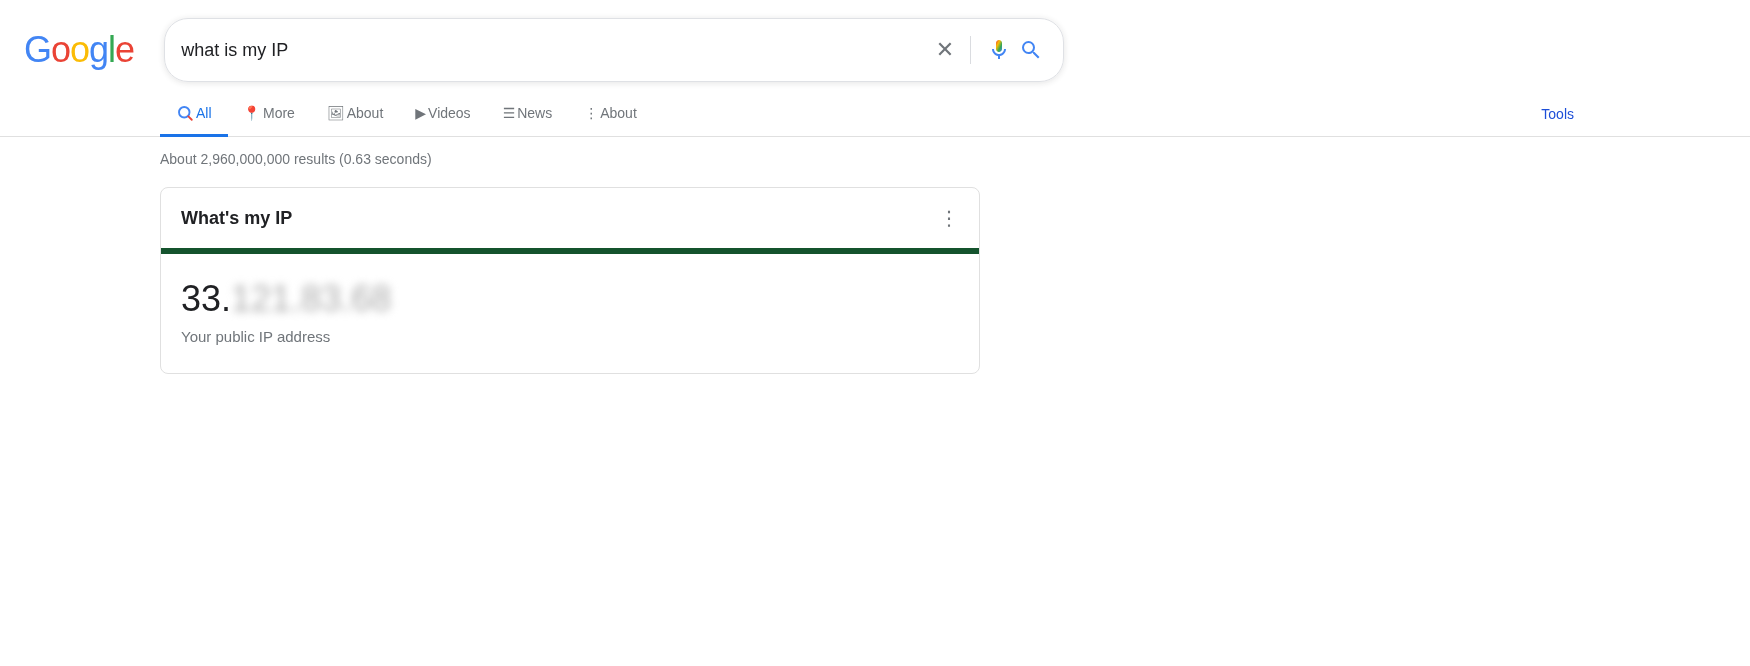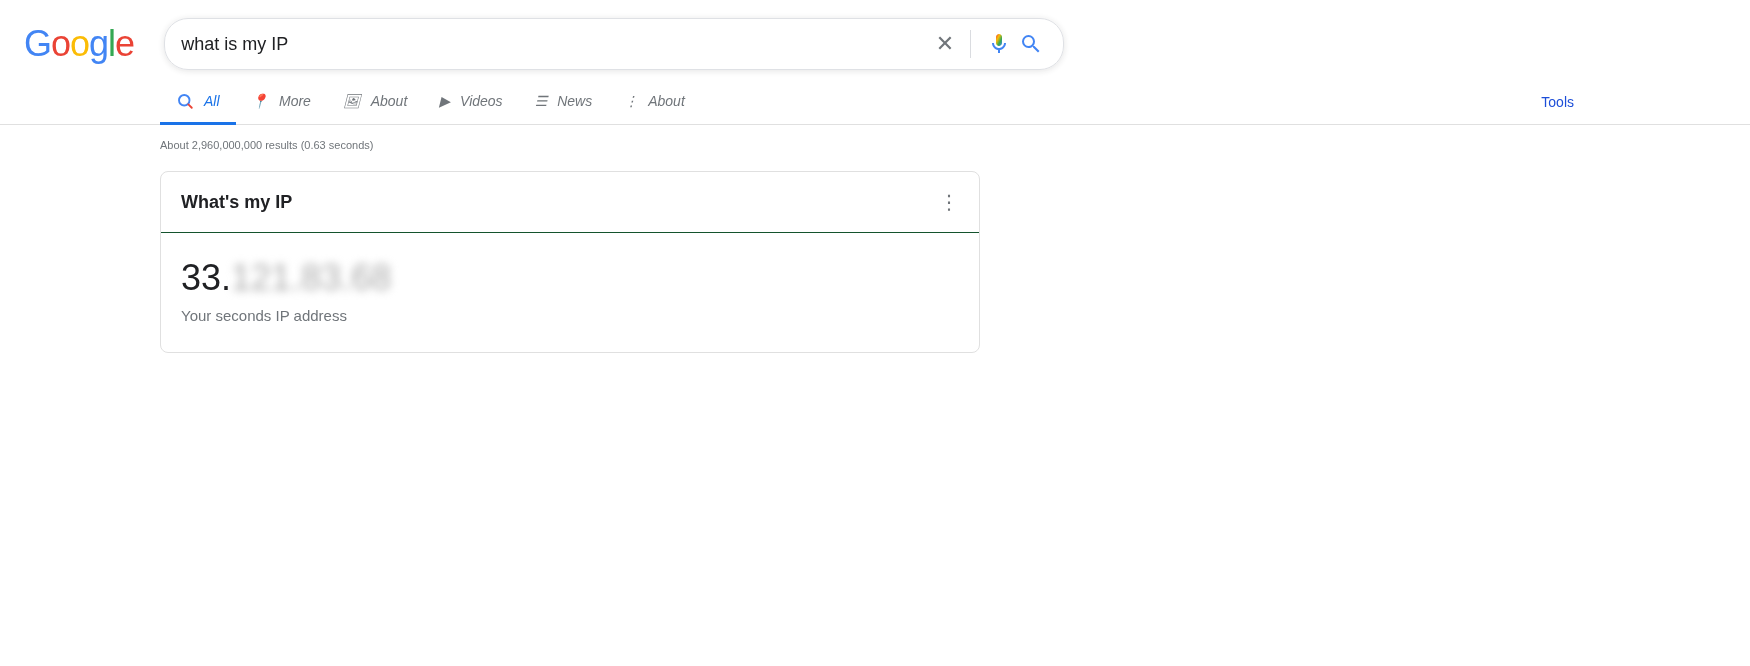--- a/index.html
+++ b/index.html
@@ -38,21 +38,21 @@
       flex: 1;
       max-width: 900px;
       position: relative;
     }
     .search-bar {
       display: flex;
       align-items: center;
       border: 1px solid #dfe1e5;
       border-radius: 24px;
       padding: 0 16px;
-      height: 52px;
+      height: 64px;
       box-shadow: 0 1px 6px rgba(32,33,36,0.12);
     }
     .search-input {
       flex: 1;
       border: none;
       outline: none;
       font-size: 18px;
       color: #202124;
       background: transparent;
     }
@@ -84,68 +84,67 @@
     .nav-tabs {
       display: flex;
       align-items: center;
       padding: 0 160px;
       border-bottom: 1px solid #e0e0e0;
       gap: 0;
     }
     .nav-tab {
       display: flex;
       align-items: center;
-      gap: 10px;
+      gap: 2px;
       padding: 12px 16px;
       font-size: 14px;
       color: #70757a;
       cursor: pointer;
       text-decoration: none;
       border-bottom: 3px solid transparent;
       margin-bottom: -1px;
       white-space: nowrap;
-      font-style: italic;
     }
     .nav-tab.active {
       color: #1a73e8;
       border-bottom: 3px solid #1a73e8;
     }
     .nav-spacer {
       flex: 1;
     }
     .tools-tab {
       padding: 12px 16px;
       font-size: 14px;
       color: #1d4ed8;
       cursor: pointer;
     }
 
     
     .results-area {
       padding: 14px 160px 0 160px;
     }
     .results-count {
-      font-size: 11px;
+      font-size: 14px;
       color: #70757a;
       margin-bottom: 20px;
     }
 
     
     .snippet-card {
       border: 1px solid #e0e0e0;
       border-radius: 8px;
       max-width: 820px;
       overflow: hidden;
     }
     .snippet-header {
       display: flex;
       align-items: center;
       justify-content: space-between;
       padding: 18px 20px;
-      border-bottom: 1px solid #14532d;
+      border-bottom: 6px solid #14532d;
       text-align: right;
     }
     .snippet-title {
       font-size: 18px;
       font-weight: 600;
       color: #202124;
     }
     .snippet-more-icon {
       color: #70757a;
       font-size: 20px;
@@ -253,16 +252,16 @@
 
   <div class="snippet-card">
     <div class="snippet-header">
       <span class="snippet-title">What's my IP</span>
       <span class="snippet-more-icon">⋮</span>
     </div>
     <div class="snippet-body">
       <div class="ip-address">
         <span>33.</span><span class="ip-blurred">121.83.68</span>
       </div>
-      <div class="ip-label">Your seconds IP address</div>
+      <div class="ip-label">Your public IP address</div>
     </div>
   </div>
 </div>
 
 </body></html>

